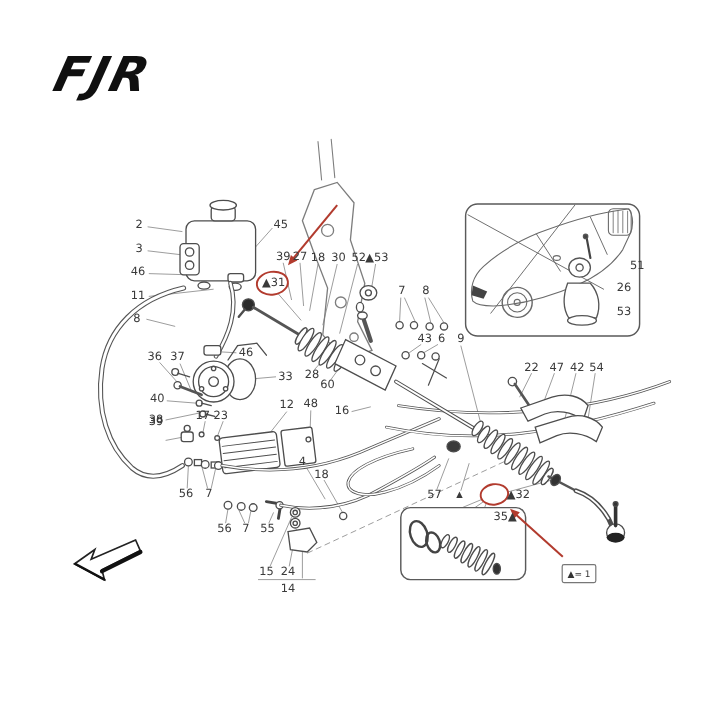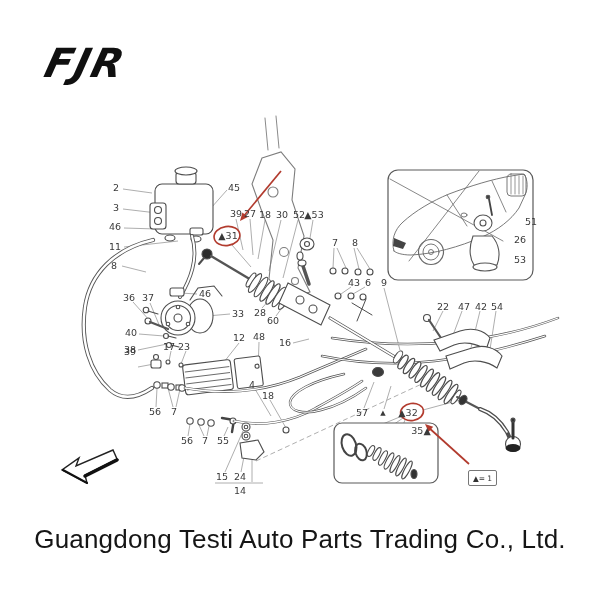--- a/index.html
+++ b/index.html
@@ -350,21 +350,20 @@
   <span class="pl" style="left:155px;top:412px">56</span>
   <span class="pl" style="left:174px;top:412px">7</span>
   <span class="pl" style="left:187px;top:441px">56</span>
   <span class="pl" style="left:205px;top:441px">7</span>
   <span class="pl" style="left:223px;top:441px">55</span>
   <span class="pl" style="left:222px;top:477px">15</span>
   <span class="pl" style="left:240px;top:477px">24</span>
   <span class="pl" style="left:240px;top:491px">14</span>
   <span class="pl" style="left:362px;top:413px">57</span>
   <span class="pl" style="left:383px;top:413px;font-size:7px">▲</span>
-  <span class="pl" style="left:408px;top:413px">▲32</span>
+  <span class="pl" style="left:432px;top:413px">▲32</span>
   <span class="pl" style="left:421px;top:431px">35▲</span>
 
   <div class="legend-box">
     <span>▲= 1</span>
   </div>
 
-  <div class="footer">Guangdong Testi Auto Parts Trading Co., Ltd.</div>
 </div>
 
 </body></html>

